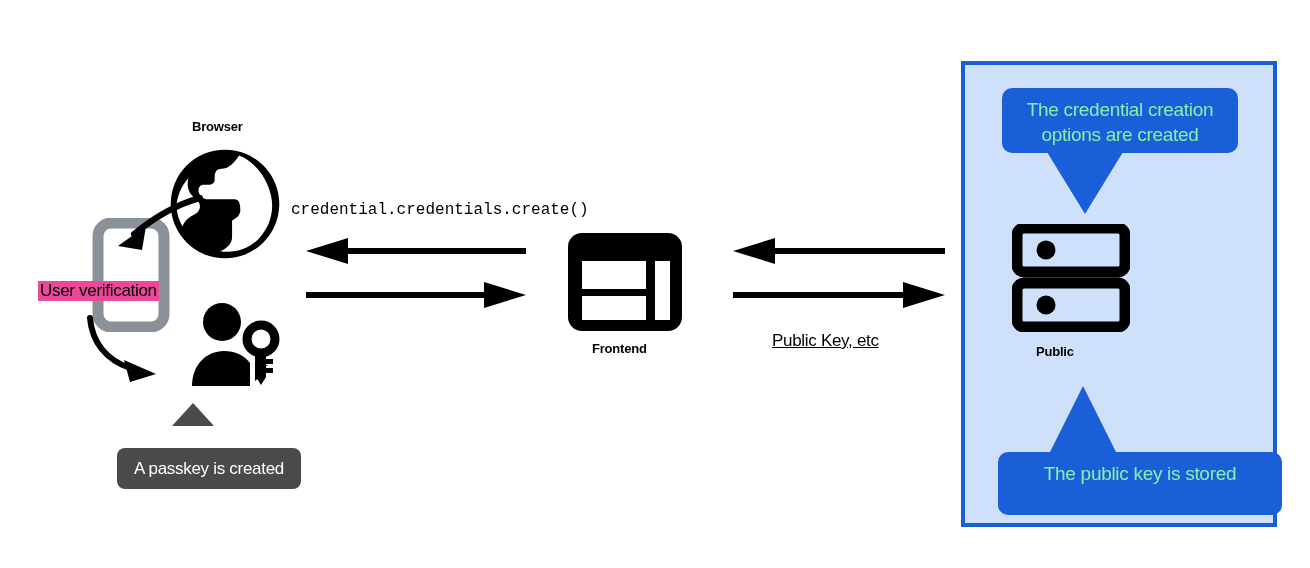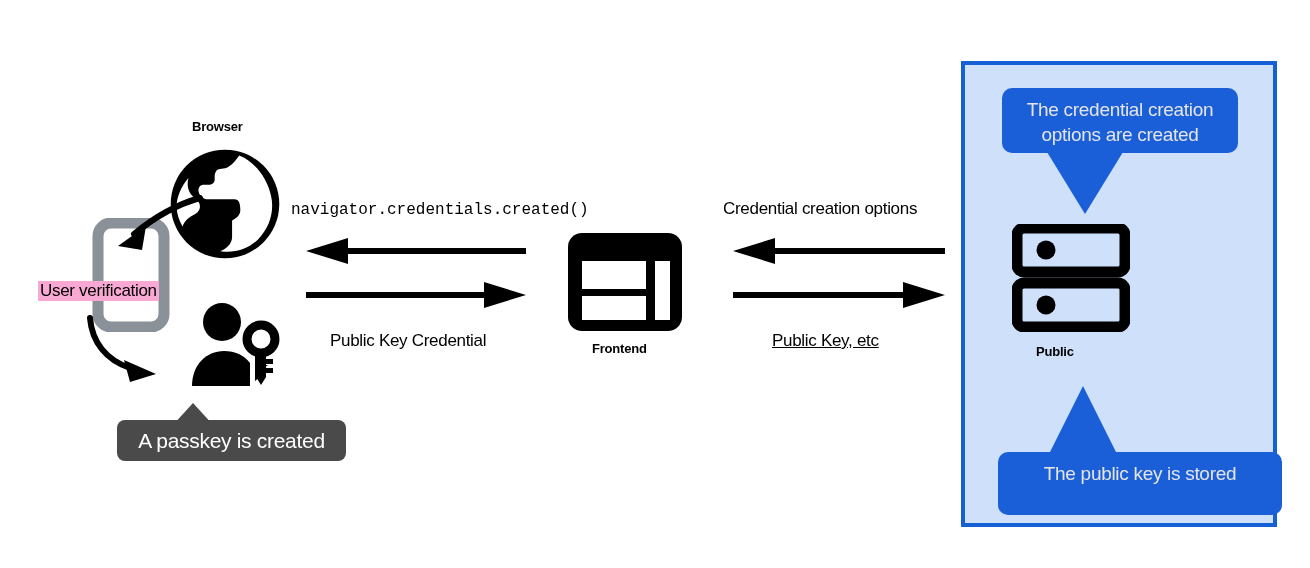--- a/index.html
+++ b/index.html
@@ -49,21 +49,21 @@
     width: 316px;
     height: 466px;
     background: #cfe0fb;
     border: 4px solid #1560d4;
     box-sizing: border-box;
   }
 
   
   .callout-blue {
     background: #1a5fd8;
-    color: #e5e5e5;
+    color: #86efac;
     border-radius: 10px;
     text-align: center;
     font-size: 19px;
     line-height: 25px;
     letter-spacing: -0.3px;
     padding: 9px 14px;
     box-sizing: border-box;
   }
   .callout-top {
     left: 1002px;
@@ -92,27 +92,27 @@
     top: 386px;
     width: 0; height: 0;
     border-left: 33px solid transparent;
     border-right: 33px solid transparent;
     border-bottom: 66px solid #1a5fd8;
   }
 
   
   .tooltip-dark {
     left: 117px;
-    top: 420px;
-    width: 229px;
+    top: 448px;
+    width: 184px;
     height: 41px;
     background: #4a4a4a;
     color: #ffffff;
     border-radius: 8px;
-    font-size: 21px;
+    font-size: 17px;
     letter-spacing: -0.3px;
     display: flex;
     align-items: center;
     justify-content: center;
     box-sizing: border-box;
   }
   .tooltip-tip {
     left: 172px;
     top: 403px;
     width: 0; height: 0;
@@ -168,21 +168,21 @@
   <svg class="abs arrow-svg" style="left:100px; top:190px;" width="110" height="90" viewBox="0 0 110 90">
     <path d="M100 8 C78 14, 56 26, 34 44" fill="none" stroke="#000" stroke-width="6" stroke-linecap="round"></path>
     <polygon points="18,56 46,36 42,60" fill="#000"></polygon>
   </svg>
 
   <svg class="abs arrow-svg" style="left:78px; top:318px;" width="130" height="80" viewBox="0 0 130 80">
     <path d="M12 0 C14 24, 28 42, 52 50" fill="none" stroke="#000" stroke-width="6" stroke-linecap="round"></path>
     <polygon points="78,56 46,42 52,64" fill="#000"></polygon>
   </svg>
 
-  <div class="abs label-plain" style="left:38px; top:281px; background:#f9a8d4; padding:0 2px;">User verification</div>
+  <div class="abs label-plain" style="left:38px; top:281px; background:#ec4899; padding:0 2px;">User verification</div>
 
   <svg class="abs" style="left:190px; top:303px;" width="100" height="86" viewBox="0 0 100 86">
     <circle cx="32" cy="19" r="19" fill="#000"></circle>
     <path d="M2 83 C2 62, 16 48, 34 48 C45 48, 54 52, 60 60 L60 83 Z" fill="#000"></path>
     <circle cx="71" cy="36" r="14" fill="none" stroke="#000" stroke-width="9"></circle>
     <path d="M71 50 L71 62 L78 62 L71 67 L78 67 L71 73 L65 78 L65 50 Z" fill="#000"></path>
     <rect x="66" y="50" width="10" height="24" fill="#000"></rect>
     <polygon points="66,74 76,74 71,82" fill="#000"></polygon>
     <rect x="76" y="56" width="7" height="5" fill="#000"></rect>
     <rect x="76" y="65" width="7" height="5" fill="#000"></rect>
@@ -193,35 +193,33 @@
 
   <svg class="abs" style="left:566px; top:231px;" width="118" height="102" viewBox="0 0 118 102">
     <rect x="2" y="2" width="114" height="98" rx="14" ry="14" fill="#000"></rect>
     <rect x="16" y="30" width="64" height="28" fill="#fff"></rect>
     <rect x="16" y="65" width="64" height="24" fill="#fff"></rect>
     <rect x="89" y="30" width="15" height="59" fill="#fff"></rect>
   </svg>
 
   <div class="abs label-bold" style="left:592px; top:341px;">Frontend</div>
 
-  <div class="abs label-mono" style="left:291px; top:201px;">navigator.credentials.created()</div>
+  <div class="abs label-mono" style="left:291px; top:201px;">credential.credentials.create()</div>
 
   <svg class="abs arrow-svg" style="left:306px; top:238px;" width="220" height="26" viewBox="0 0 220 26">
     <line x1="36" y1="13" x2="220" y2="13" stroke="#000" stroke-width="6"></line>
     <polygon points="0,13 42,0 42,26" fill="#000"></polygon>
   </svg>
 
   <svg class="abs arrow-svg" style="left:306px; top:282px;" width="220" height="26" viewBox="0 0 220 26">
     <line x1="0" y1="13" x2="184" y2="13" stroke="#000" stroke-width="6"></line>
     <polygon points="220,13 178,0 178,26" fill="#000"></polygon>
   </svg>
 
-  <div class="abs label-plain" style="left:330px; top:331px;">Public Key Credential</div>
-
-  <div class="abs label-plain" style="left:723px; top:199px;">Credential creation options</div>
+
 
   <svg class="abs arrow-svg" style="left:733px; top:238px;" width="212" height="26" viewBox="0 0 212 26">
     <line x1="36" y1="13" x2="212" y2="13" stroke="#000" stroke-width="6"></line>
     <polygon points="0,13 42,0 42,26" fill="#000"></polygon>
   </svg>
 
   <svg class="abs arrow-svg" style="left:733px; top:282px;" width="212" height="26" viewBox="0 0 212 26">
     <line x1="0" y1="13" x2="176" y2="13" stroke="#000" stroke-width="6"></line>
     <polygon points="212,13 170,0 170,26" fill="#000"></polygon>
   </svg>

